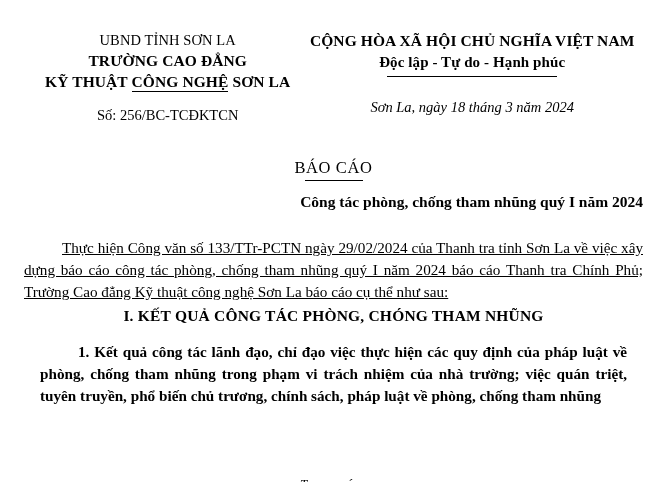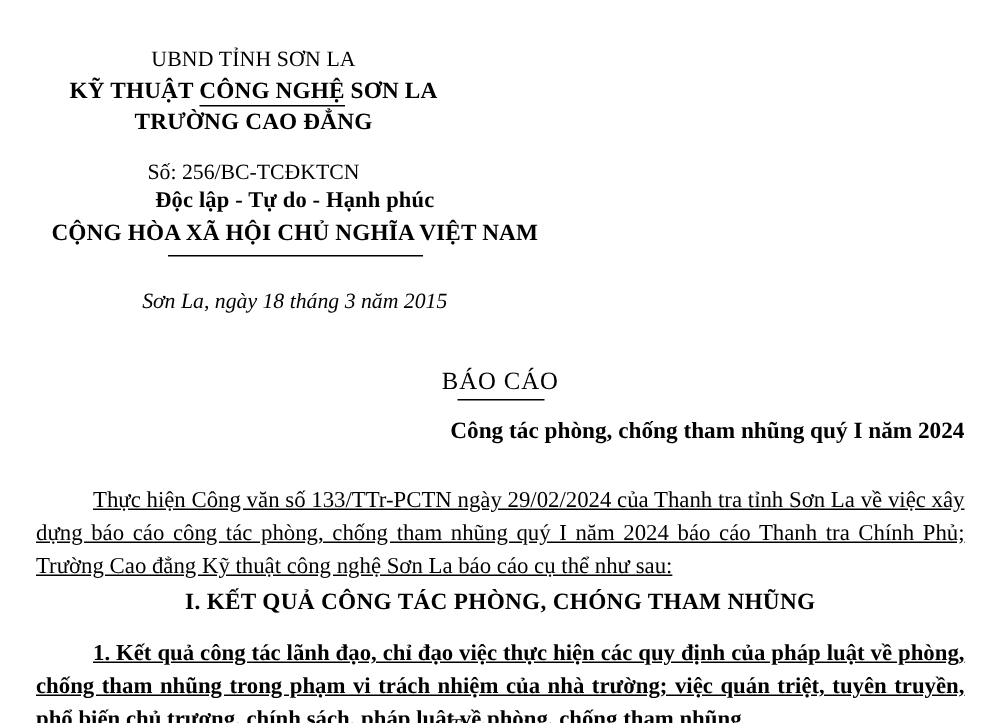--- a/index.html
+++ b/index.html
@@ -16,21 +16,21 @@
   }
   .page {
     position: relative;
     width: 667px;
     height: 482px;
     box-sizing: border-box;
     padding: 30px 24px 0 24px;
   }
   .header {
     display: flex;
-    flex-direction: column;
+    flex-direction: row;
     align-items: flex-start;
     justify-content: center;
   }
   .header-left {
     width: 270px;
     text-align: center;
     padding-left: 10px;
   }
   .header-right {
     width: 345px;
@@ -118,23 +118,22 @@
   }
   .sub-heading {
     margin-top: 14px;
     font-weight: bold;
     font-size: 15.2px;
     line-height: 1.45;
     text-align: justify;
     text-justify: inter-word;
   }
   .sub-heading p {
-    margin: 0;
+    margin: 16px;
     text-indent: 38px;
-    text-decoration: underline;
   }
   .cut-line {
     position: absolute;
     left: 300px;
     bottom: 0px;
     width: 80px;
     height: 6px;
     overflow: hidden;
     font-size: 13px;
     font-style: italic;
@@ -143,30 +142,30 @@
 </style>
 </head>
 <body>
 
 <div class="page">
 
   <div class="header">
 
     <div class="header-left">
       <div class="org-line">UBND TỈNH SƠN LA</div>
+      <div class="org-line bold">TRƯỜNG CAO ĐẲNG</div>
       <div class="org-line bold"><span>KỸ THUẬT </span><span class="underline-seg">CÔNG NGHỆ</span><span> SƠN LA</span></div>
-      <div class="org-line bold">TRƯỜNG CAO ĐẲNG</div>
       <div class="doc-number">Số: 256/BC-TCĐKTCN</div>
     </div>
 
     <div class="header-right">
+      <div class="nation-line">CỘNG HÒA XÃ HỘI CHỦ NGHĨA VIỆT NAM</div>
       <div class="nation-line sub">Độc lập - Tự do - Hạnh phúc</div>
-      <div class="nation-line">CỘNG HÒA XÃ HỘI CHỦ NGHĨA VIỆT NAM</div>
       <div class="nation-underline"></div>
-      <div class="place-date">Sơn La, ngày 18 tháng 3 năm 2015</div>
+      <div class="place-date">Sơn La, ngày 18 tháng 3 năm 2024</div>
     </div>
 
   </div>
 
   <div class="title-block">
     <div class="title-main">BÁO CÁO</div>
     <div class="title-underline"></div>
     <div class="title-sub">Công tác phòng, chống tham nhũng quý I năm 2024</div>
   </div>
 

